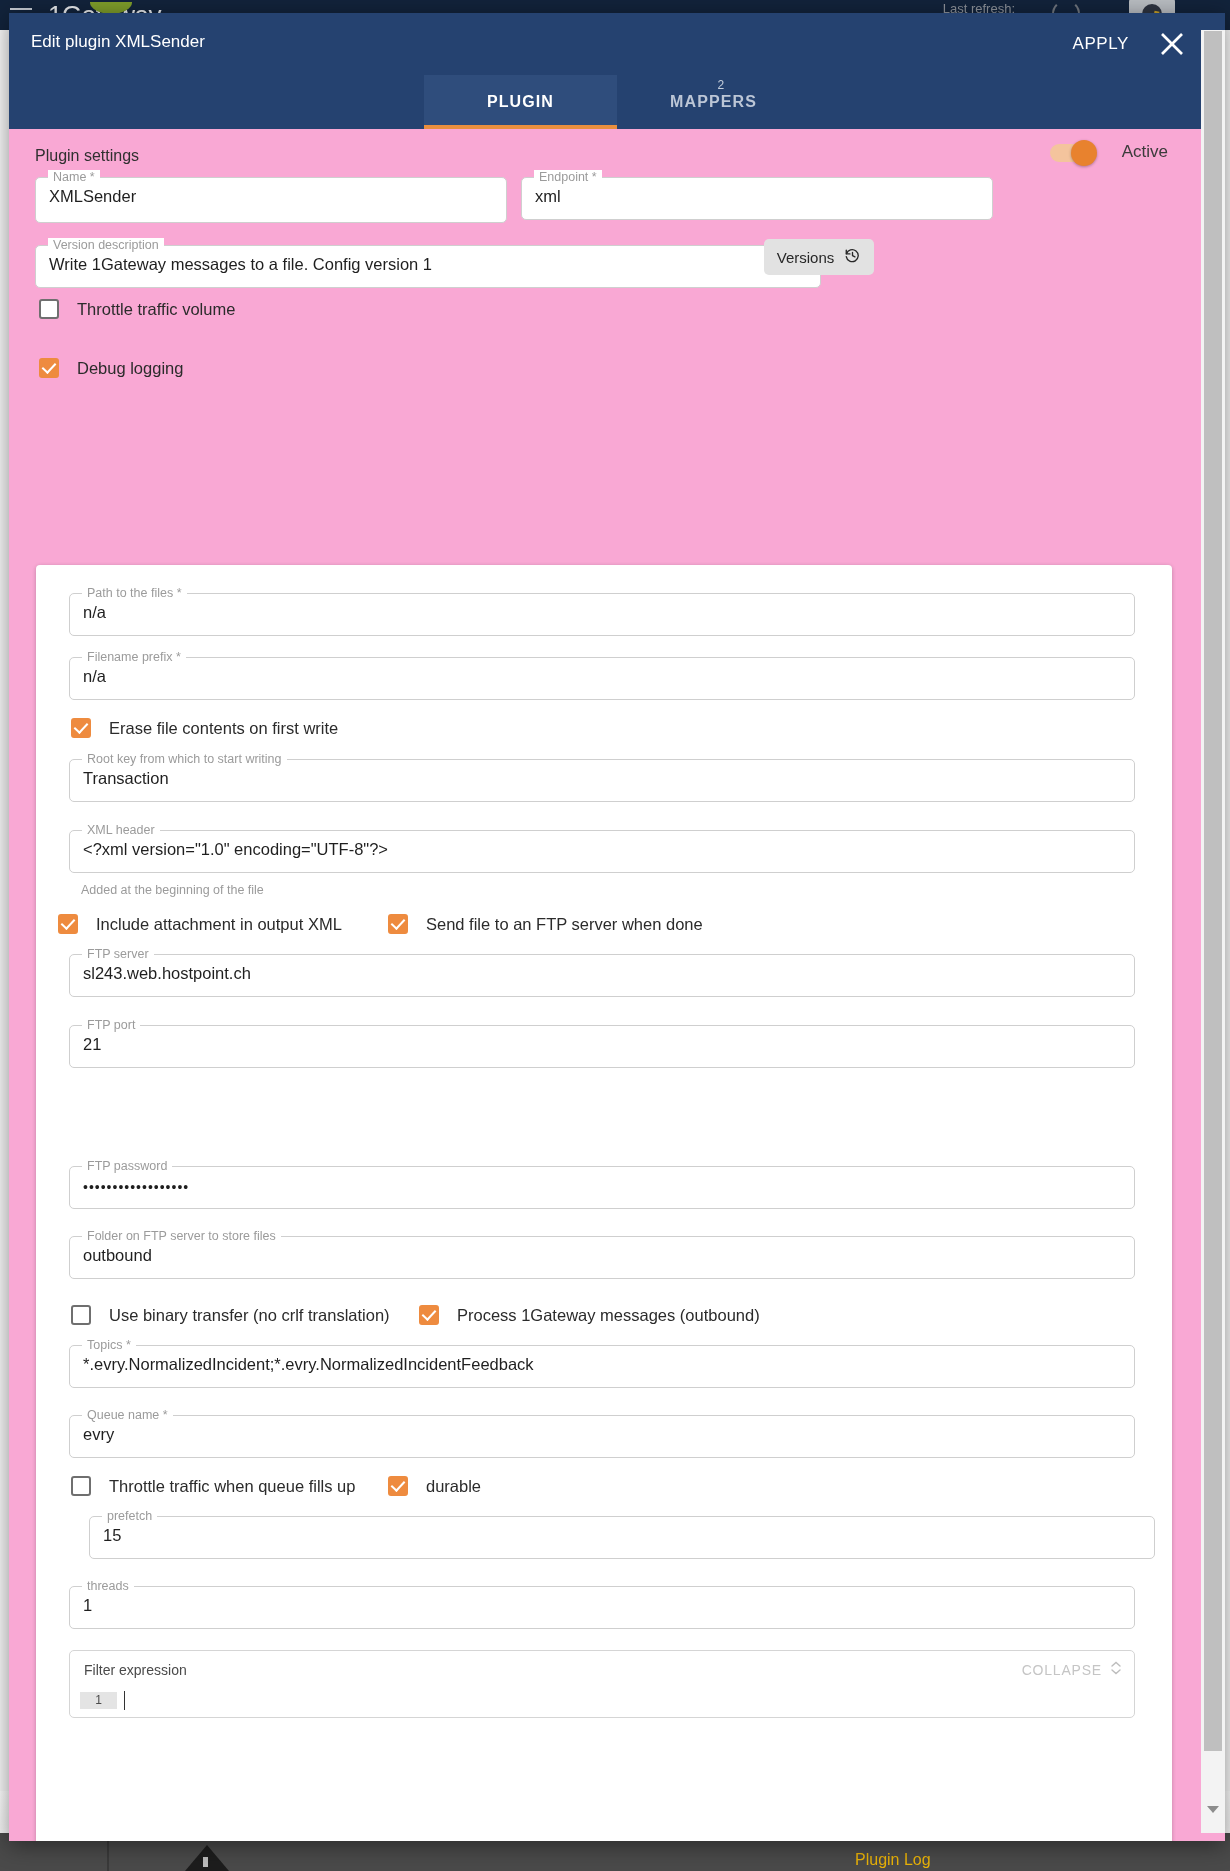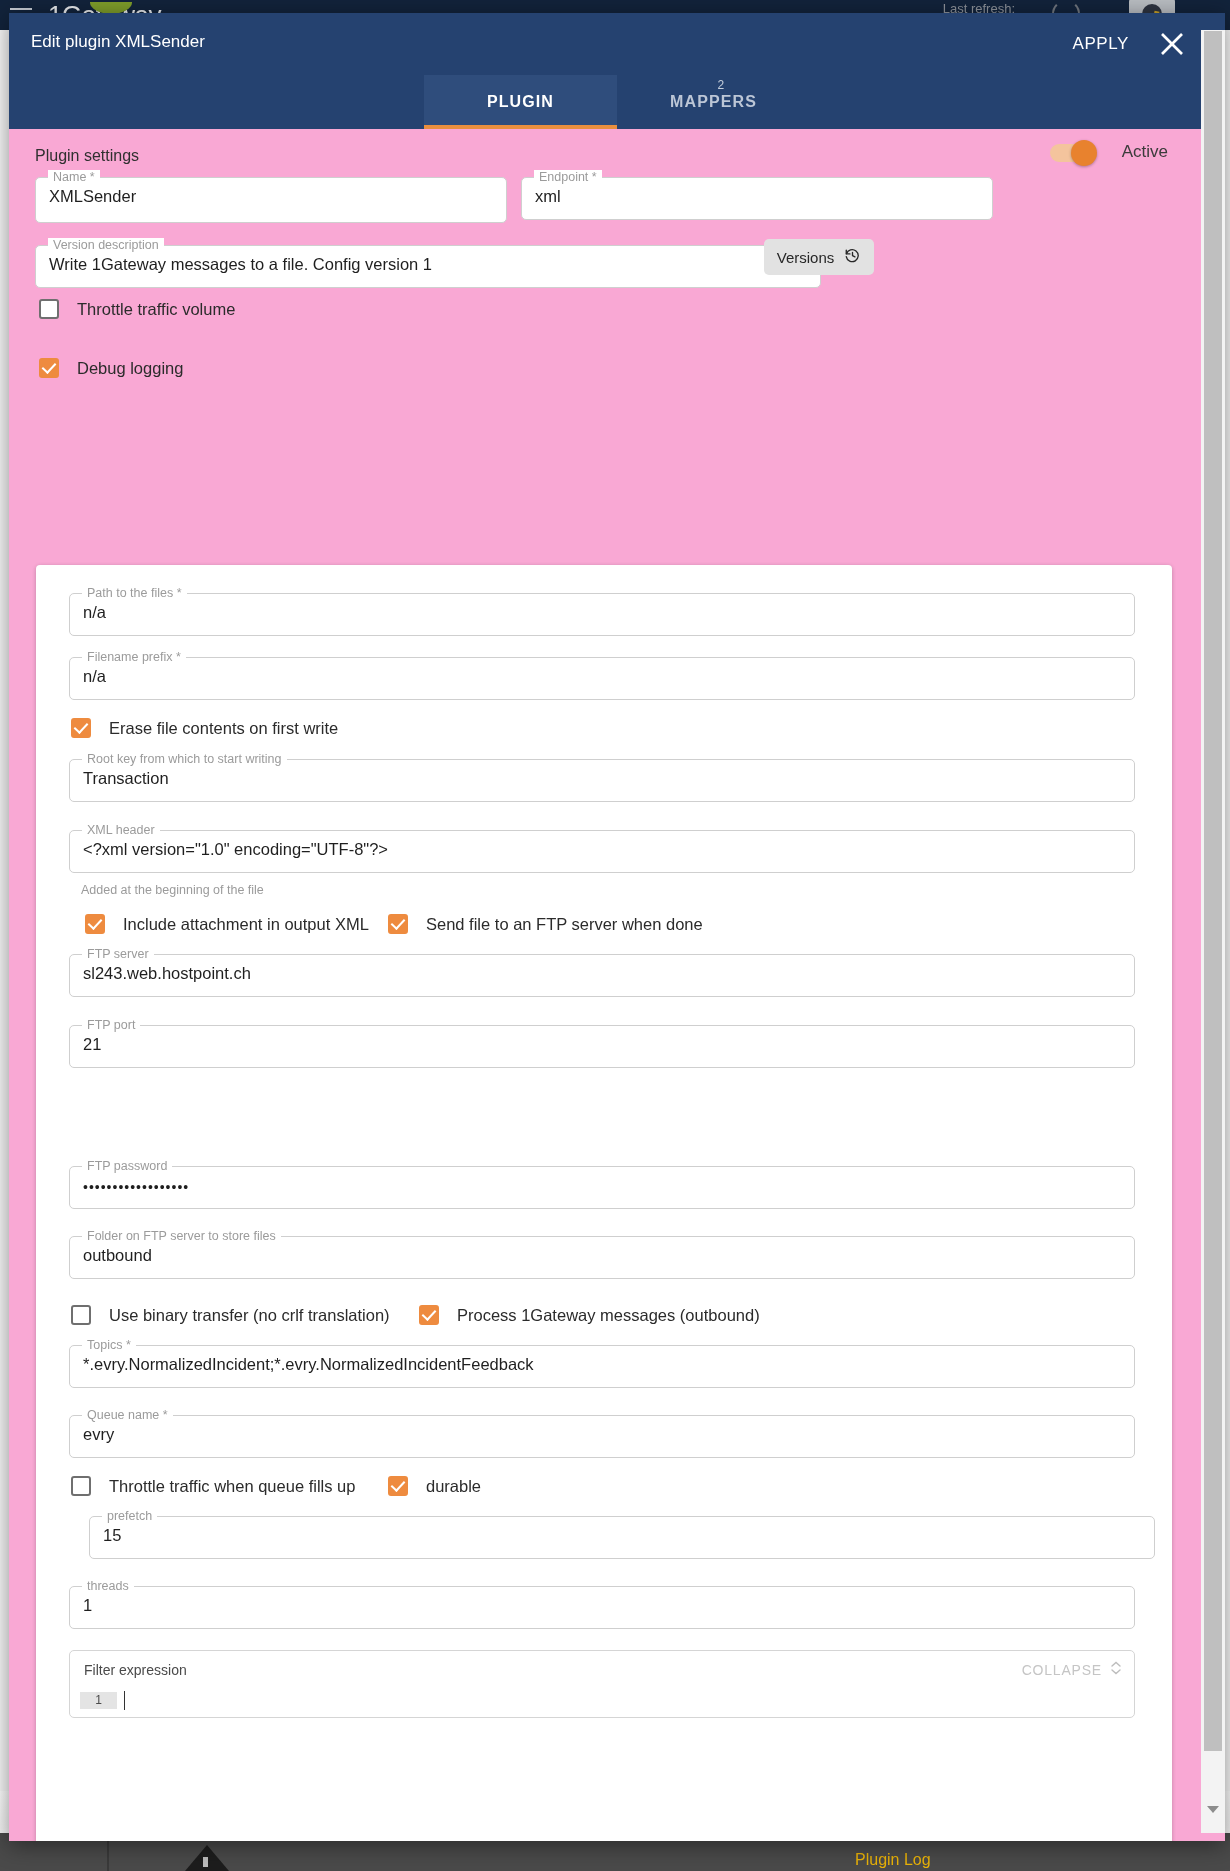--- a/index.html
+++ b/index.html
@@ -394,21 +394,21 @@
         <span class="legend">Root key from which to start writing</span>
         <span class="value">Transaction</span>
       </div>
 
       <div class="field" style="left:33px; top:265px; width:1066px; height:43px;">
         <span class="legend">XML header</span>
         <span class="value">&lt;?xml version="1.0" encoding="UTF-8"?&gt;</span>
       </div>
       <div class="hint" style="left:45px; top:318px;">Added at the beginning of the file</div>
 
-      <div class="cbrow" style="left:49px; top:349px;">
+      <div class="cbrow" style="left:22px; top:349px;">
         <div class="cbox on"></div>
         <div class="cblabel">Include attachment in output XML</div>
       </div>
       <div class="cbrow" style="left:352px; top:349px;">
         <div class="cbox on"></div>
         <div class="cblabel">Send file to an FTP server when done</div>
       </div>
 
       <div class="field" style="left:33px; top:389px; width:1066px; height:43px;">
         <span class="legend">FTP server</span>

